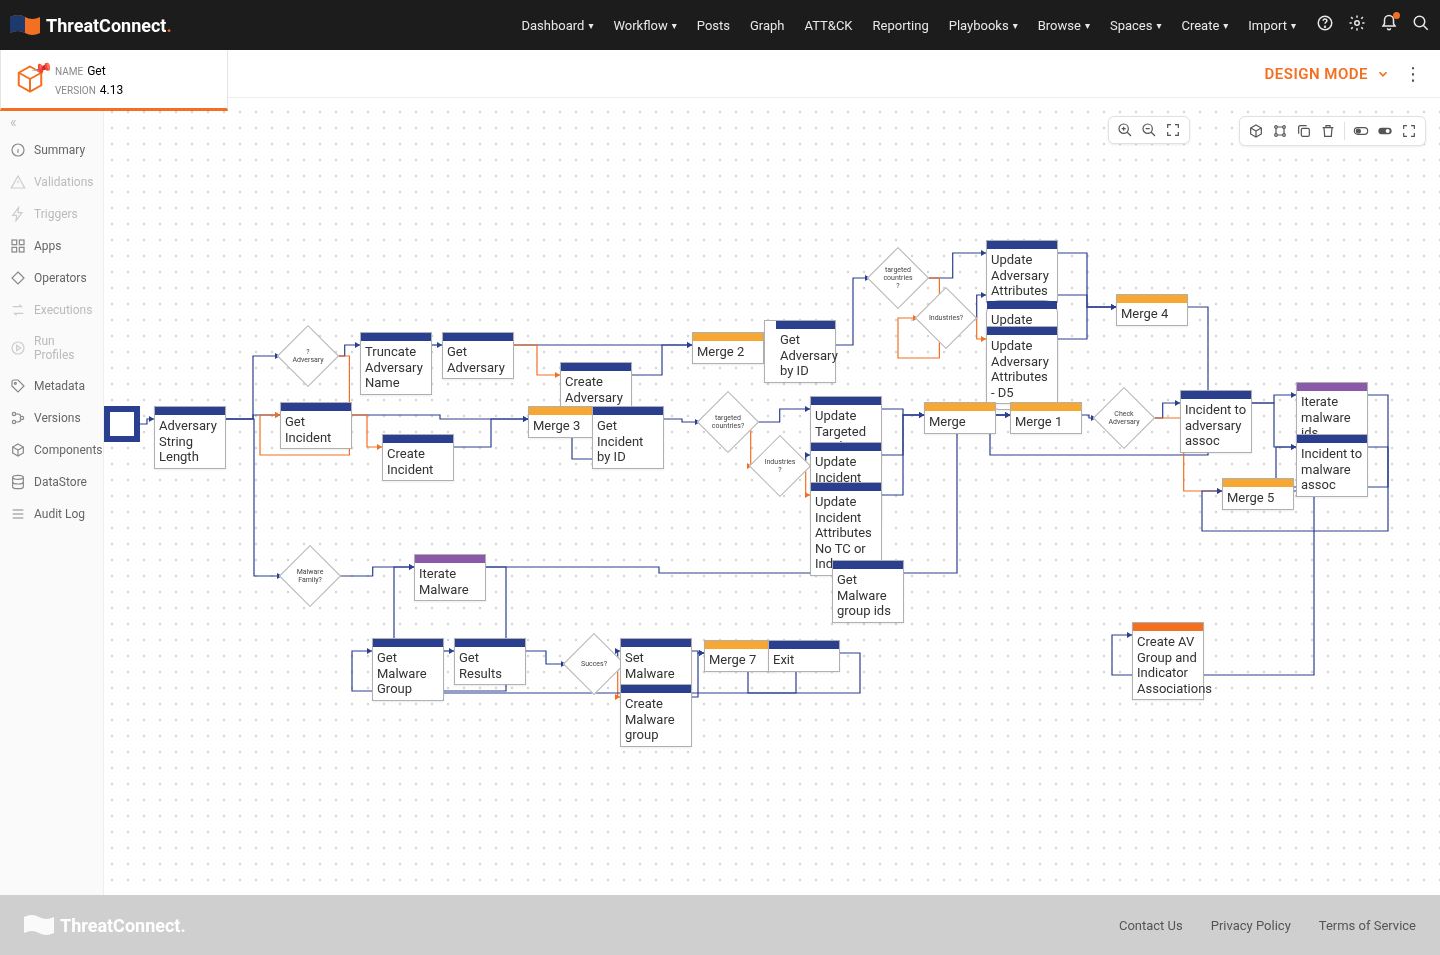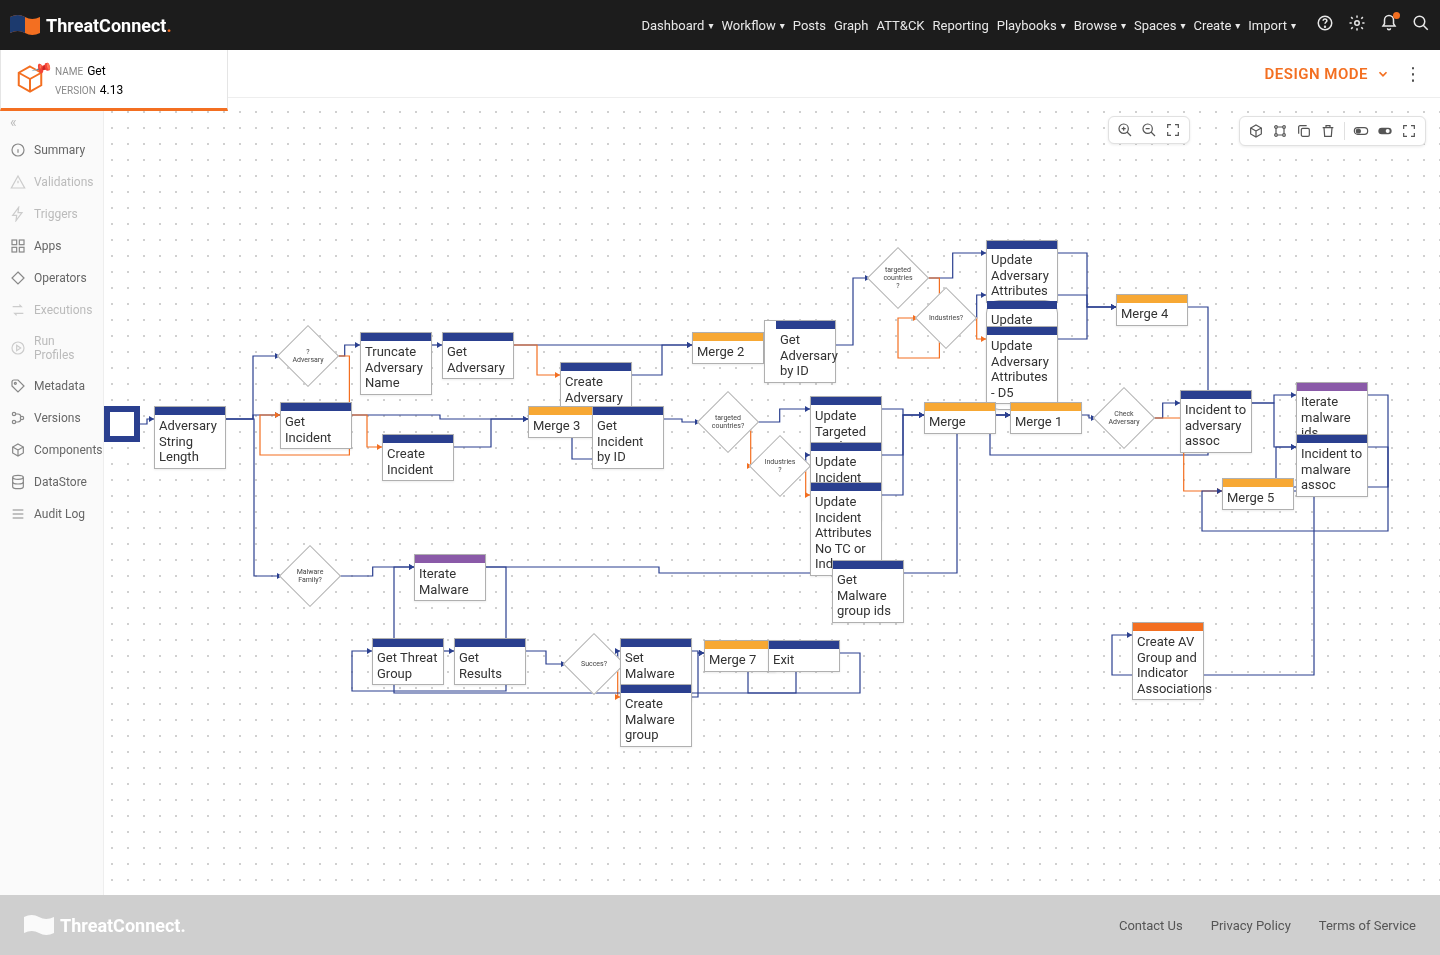--- a/index.html
+++ b/index.html
@@ -6,21 +6,21 @@
 body{width:1440px;height:955px;overflow:hidden;background:#fff;position:relative}
 
 
 .topnav{height:50px;background:#1c1c1c;display:flex;align-items:center;color:#fff;padding:0 10px}
 .logo{display:flex;align-items:center;gap:6px;font-size:18px;font-weight:700}
 .logo svg{flex:none}
 .logo .brand1{color:#fff}
 .logo .brand2{color:#fff}
 .logo .dot{color:#f36f21}
 .navspacer{flex:1}
-.navitems{display:flex;gap:8px;align-items:flex-start;font-size:13px}
+.navitems{display:flex;gap:20px;align-items:flex-start;font-size:13px}
 .navitem{display:flex;align-items:center;gap:4px;cursor:pointer;color:#e8e8e8}
 .chev{font-size:10px}
 .navicons{display:flex;gap:14px;align-items:center;margin-left:20px}
 .navicons svg{width:18px;height:18px;stroke:#e8e8e8;fill:none;stroke-width:2}
 .bellwrap{position:relative}
 .belldot{position:absolute;top:-2px;right:-2px;width:7px;height:7px;background:#f36f21;border-radius:50%}
 
 
 .pbheader{position:absolute;top:50px;left:0;width:228px;background:#fff;border:1px solid #e5e5e5;border-top:none;border-bottom:3px solid #f36f21;padding:10px 14px;display:flex;align-items:center;gap:10px;z-index:5}
 .pbheader .cube{width:30px;height:30px;color:#f36f21;position:relative}
@@ -538,21 +538,21 @@
       <div class="node" style="left: 310px; top: 450px;">
         <div class="bar purple"></div>
         <div class="lbl">Iterate Malware</div>
       </div>
       <div class="node" style="left: 728px; top: 456px;">
         <div class="bar blue"></div>
         <div class="lbl">Get Malware group ids</div>
       </div>
       <div class="node" style="left: 268px; top: 534px;">
         <div class="bar blue"></div>
-        <div class="lbl">Get Threat Group</div>
+        <div class="lbl">Get Malware Group</div>
       </div>
       <div class="node" style="left: 350px; top: 534px;">
         <div class="bar blue"></div>
         <div class="lbl">Get Results</div>
       </div>
       <div class="diamond" style="left: 468px; top: 538px;">
         <div class="dlbl">Succes?</div>
       </div>
       <div class="node" style="left: 516px; top: 534px;">
         <div class="bar blue"></div>

